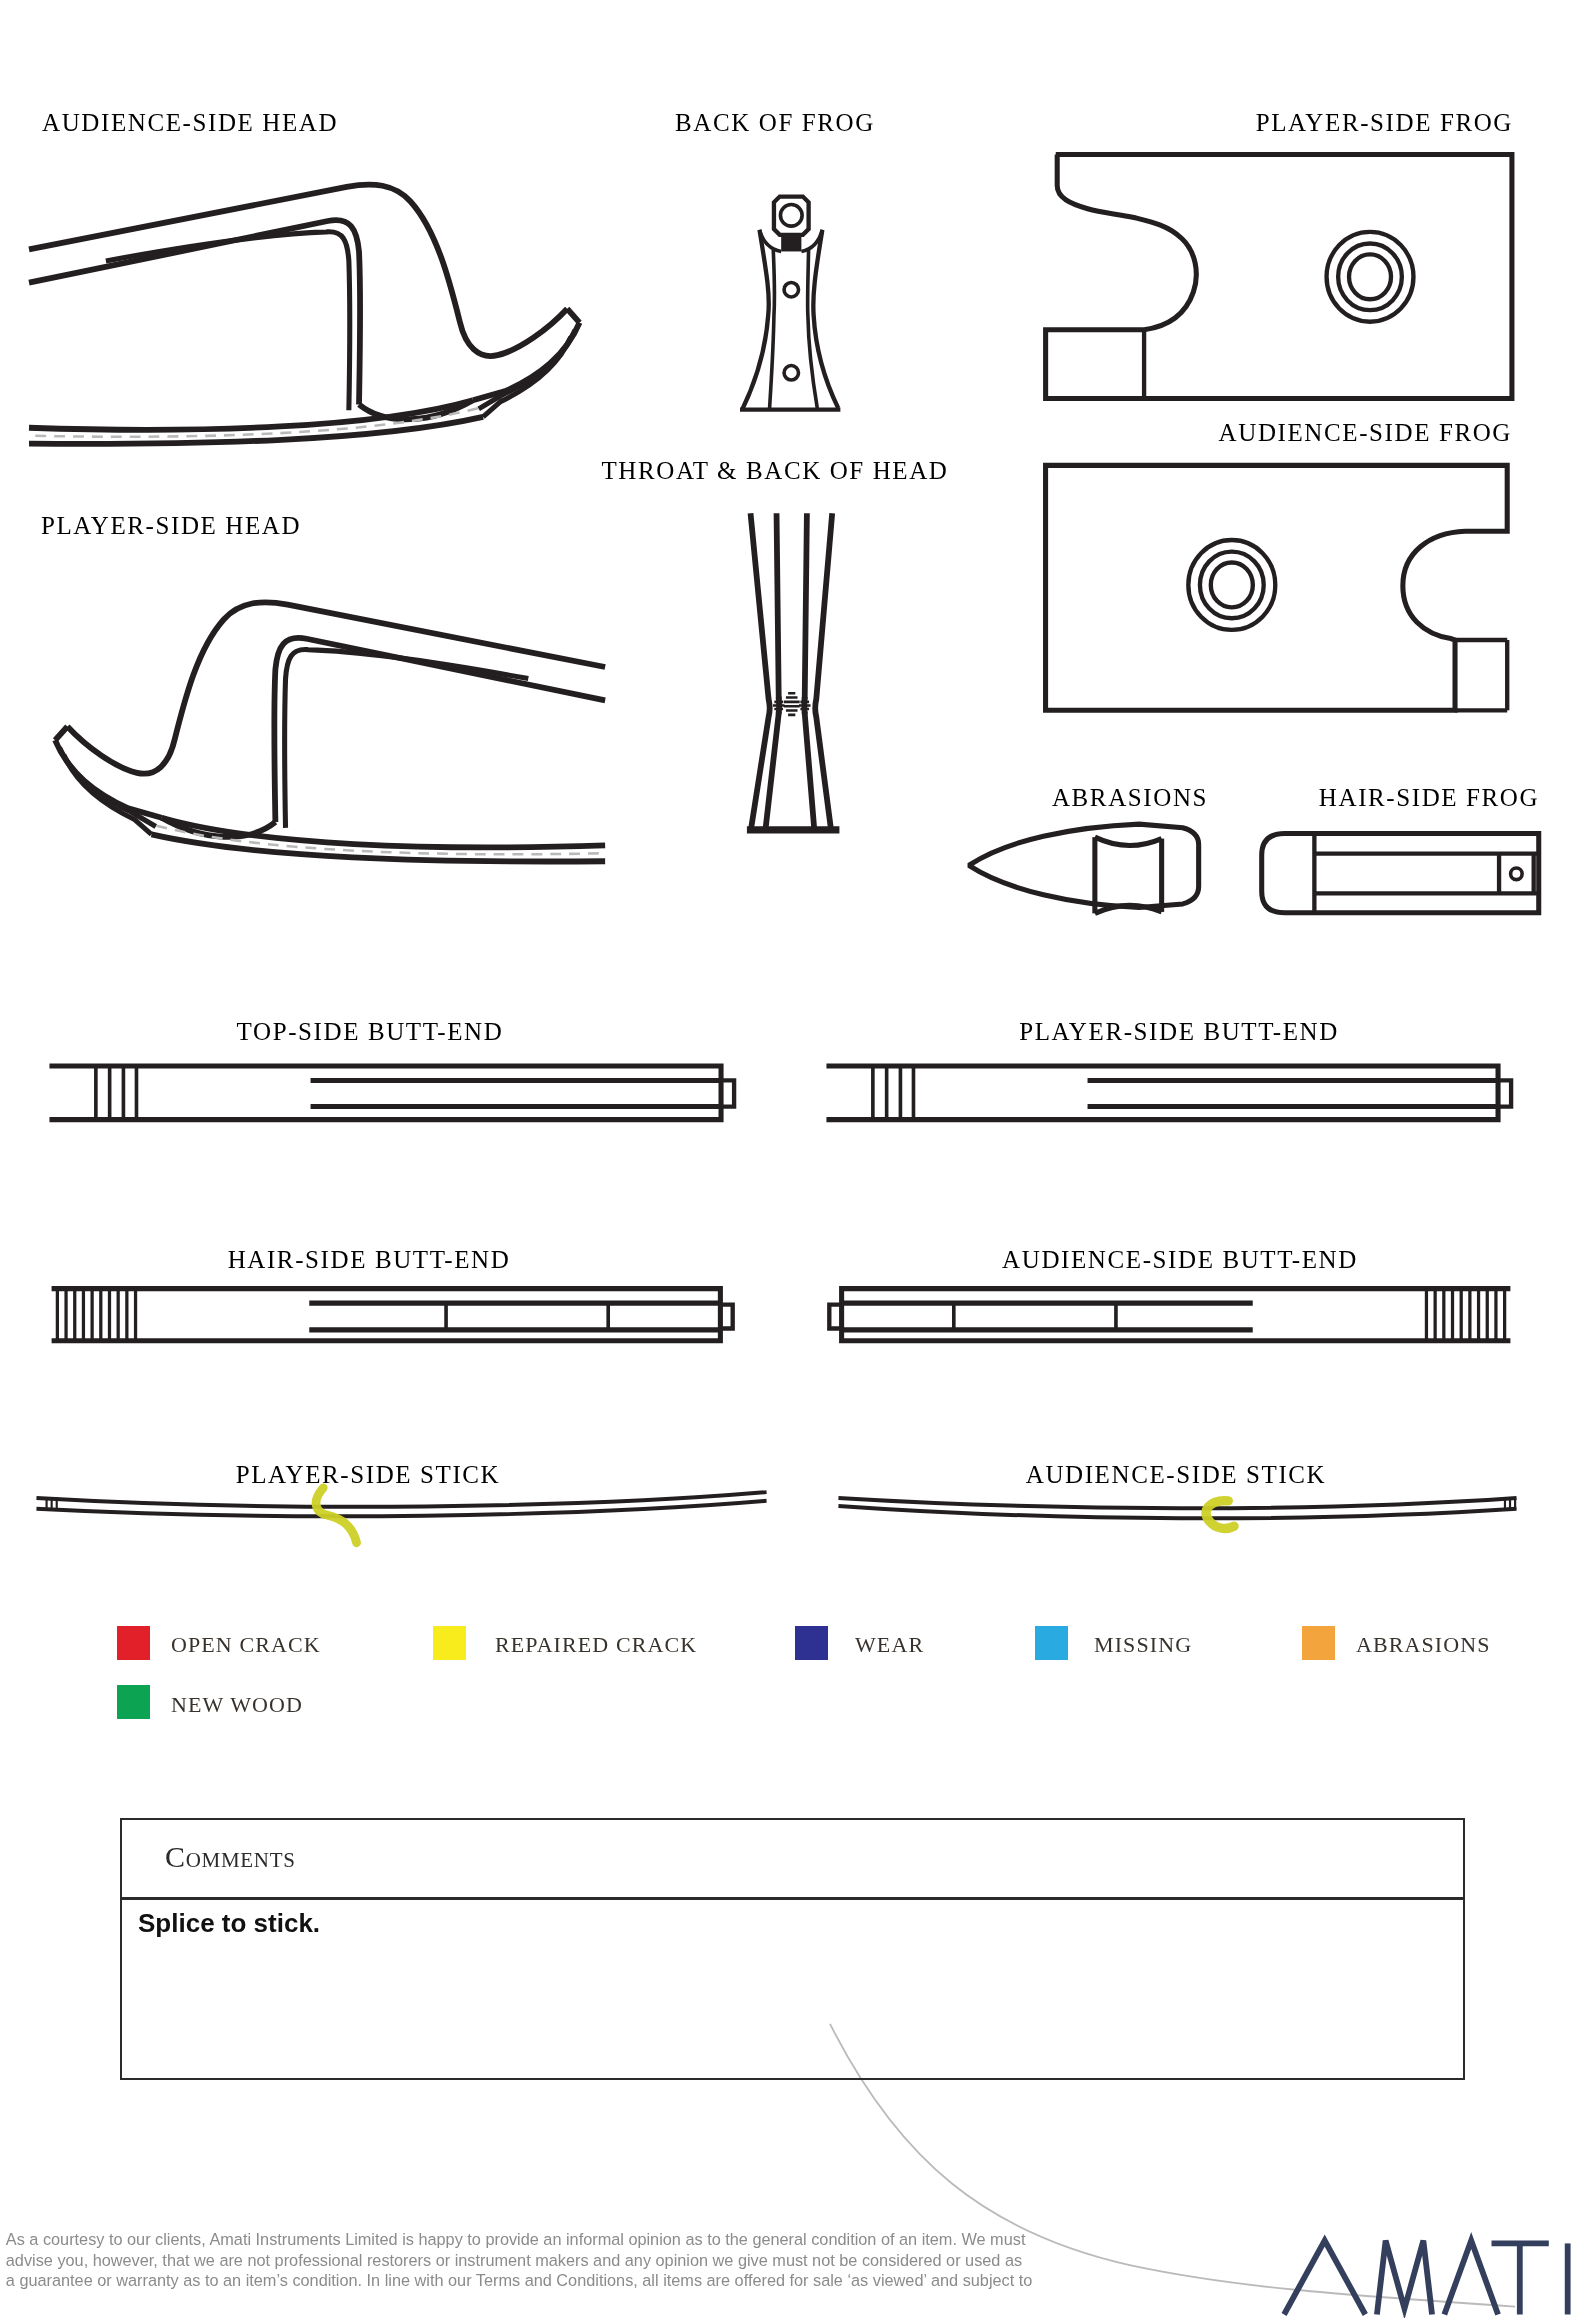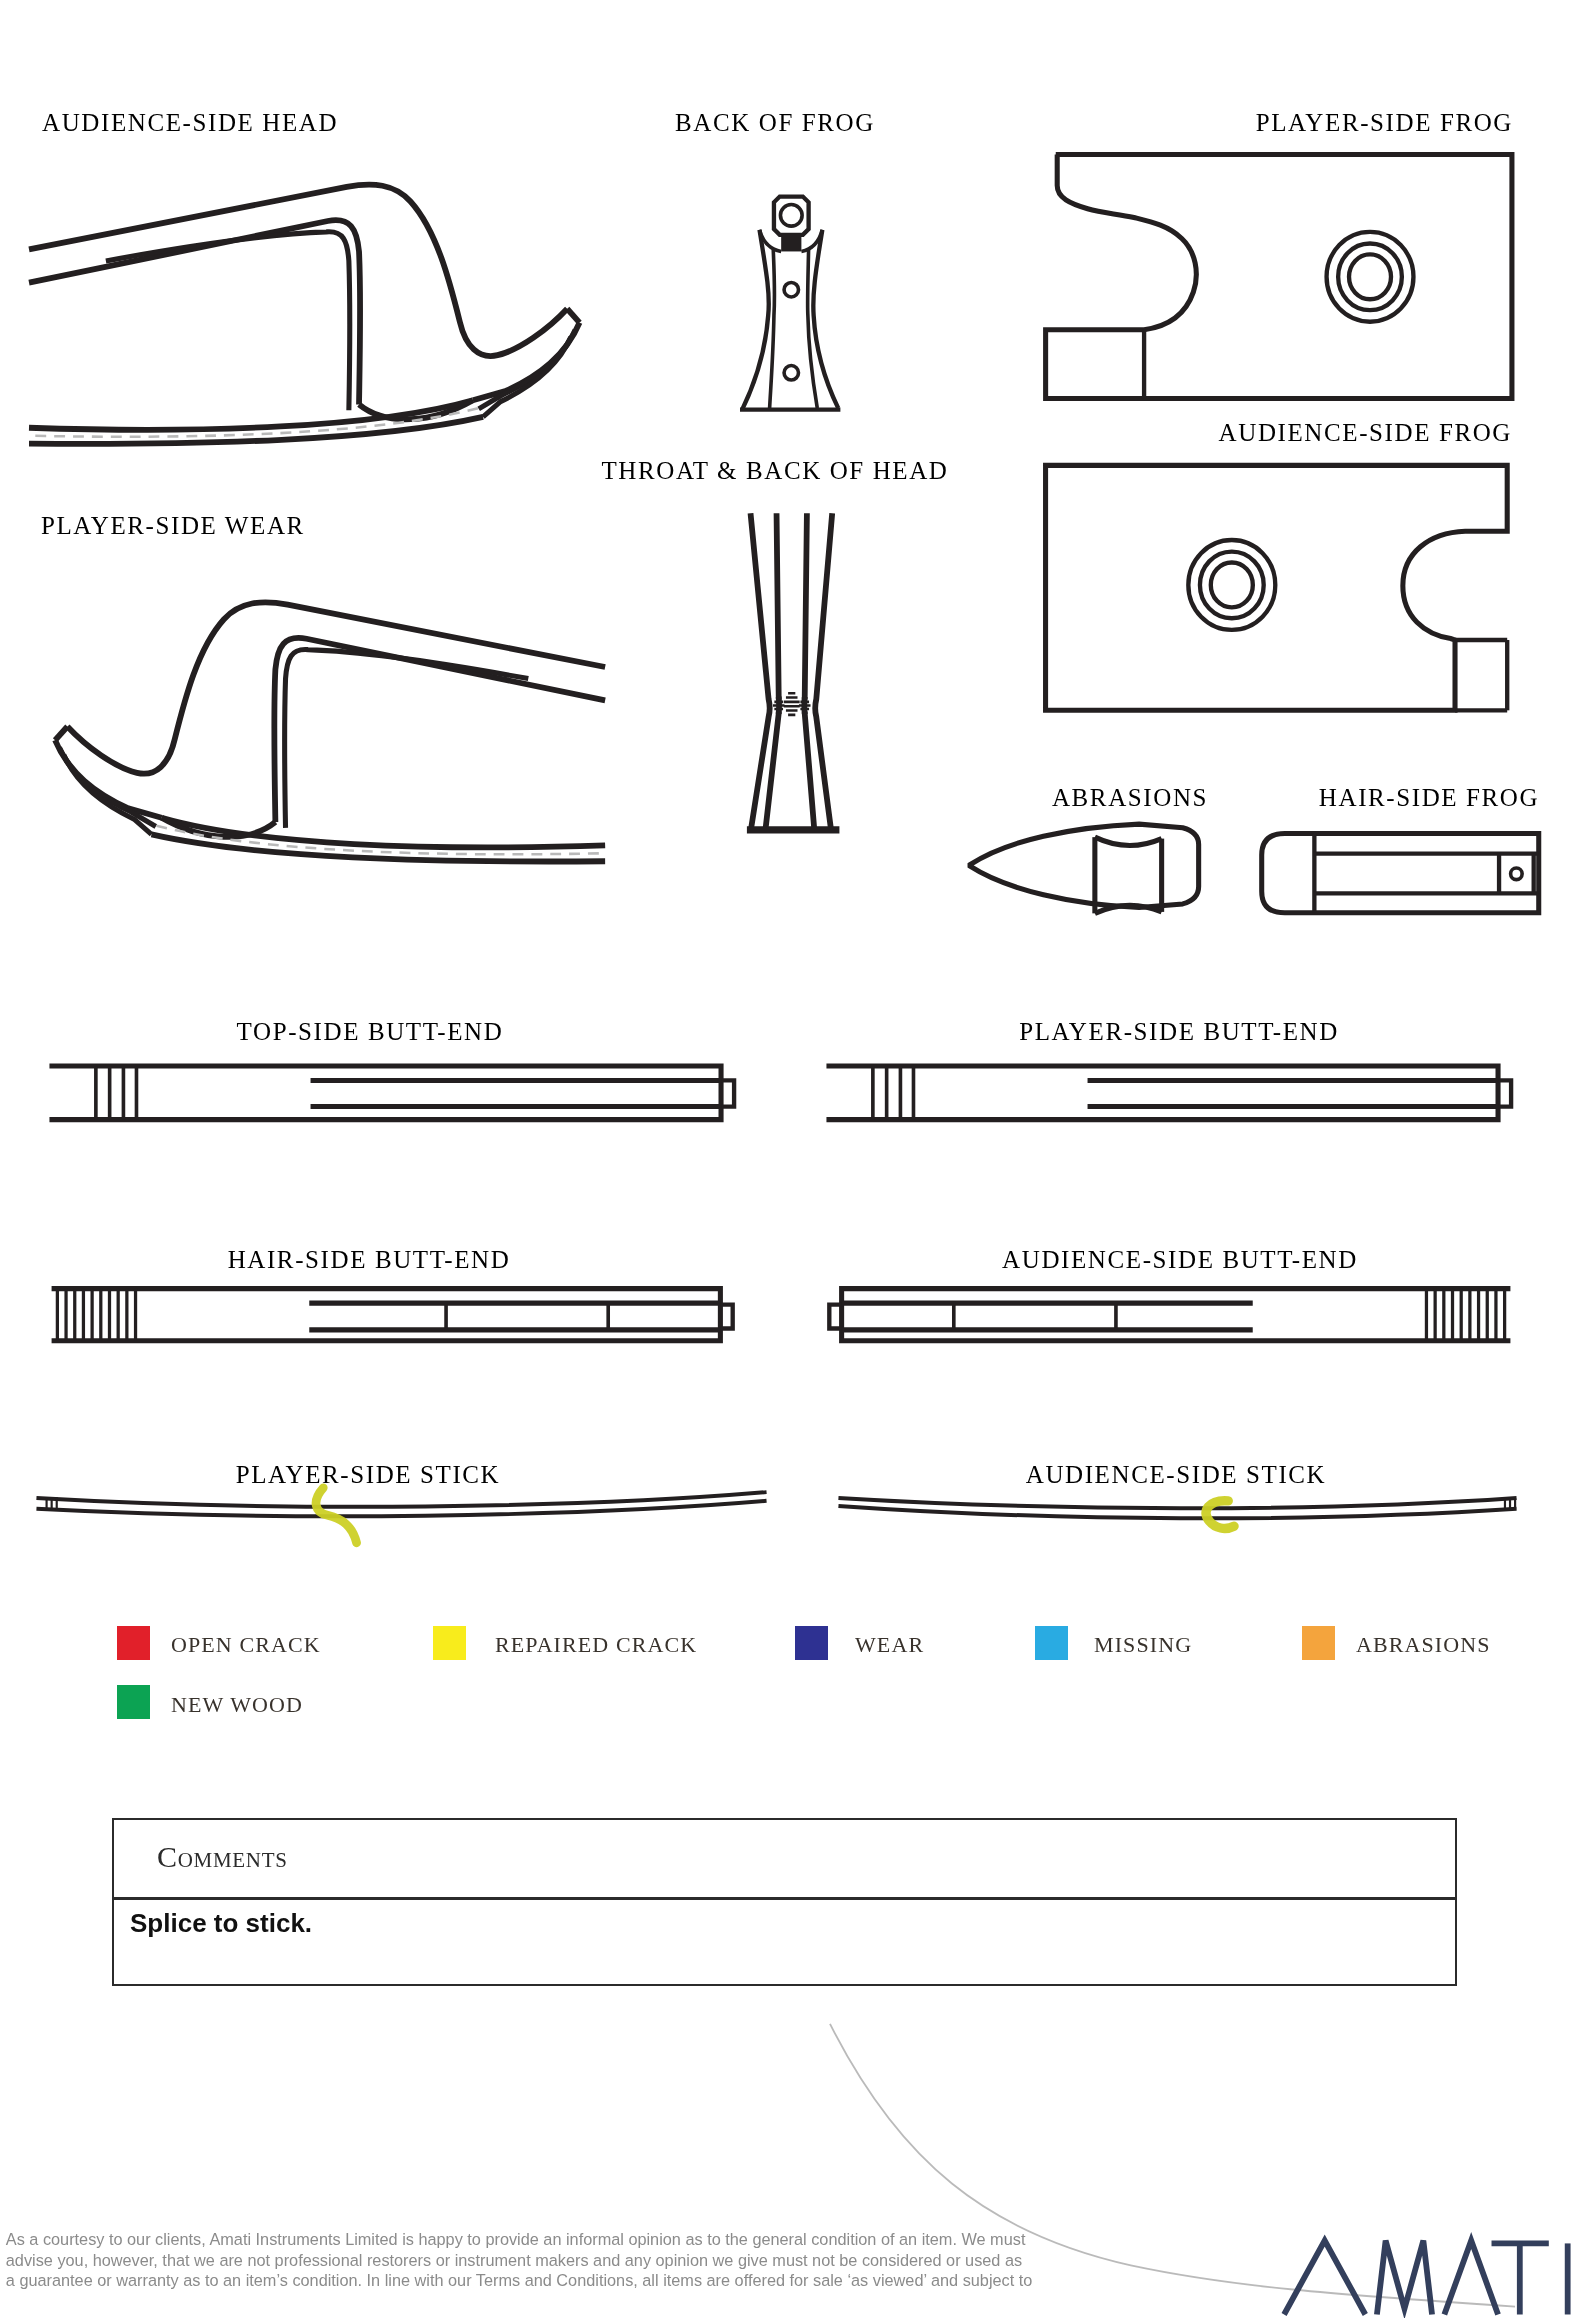--- a/index.html
+++ b/index.html
@@ -12,21 +12,21 @@
   .dlabel.r{transform:translateX(-100%);}
   svg{position:absolute;overflow:visible;}
   .ln{fill:none;stroke:#231f20;stroke-width:8;stroke-linecap:butt;stroke-linejoin:miter;}
   .ln5{fill:none;stroke:#231f20;stroke-width:5;}
   .ln6{fill:none;stroke:#231f20;stroke-width:6;}
   .ln7{fill:none;stroke:#231f20;stroke-width:7;}
   .dash{fill:none;stroke:#b9b9b9;stroke-width:3.5;stroke-dasharray:15 11;}
   .mark{stroke:#231f20;stroke-width:3.5;}
   .swatch{position:absolute;width:33px;height:34px;}
   .legend-label{position:absolute;font-size:22px;letter-spacing:1.1px;color:#38322c;white-space:nowrap;}
-  #comments-box{position:absolute;left:112px;top:1818px;width:1345px;height:168px;
+  #comments-box{position:absolute;left:120px;top:1818px;width:1345px;height:262px;
                 border:2.9px solid #2b2b2b;box-sizing:border-box;}
   #comments-divider{position:absolute;left:0;top:77px;width:100%;height:0;border-top:3.6px solid #2b2b2b;}
   #comments-header{position:absolute;left:43px;top:20px;font-size:30px;font-variant:small-caps;
                    letter-spacing:0.7px;color:#2b2b2b;}
   #comments-text{position:absolute;left:16px;top:88px;font-family:"Liberation Sans",sans-serif;
                  font-weight:bold;font-size:26px;color:#111;}
   #footer-text{position:absolute;left:5.8px;top:2229px;font-family:"Liberation Sans",sans-serif;
                font-size:16.3px;line-height:20.7px;color:#8b8b8b;}
   #footer-text div{white-space:nowrap;}
   .logo-line{fill:none;stroke:#333f5c;stroke-width:8;stroke-linejoin:miter;}
@@ -35,21 +35,21 @@
 </head>
 <body>
 
 <div id="page">
 
 
   <div class="dlabel" style="left:42px;top:109px;">AUDIENCE-SIDE HEAD</div>
   <div class="dlabel c" style="left:775px;top:109px;">BACK OF FROG</div>
   <div class="dlabel r" style="left:1513px;top:109px;">PLAYER-SIDE FROG</div>
   <div class="dlabel r" style="left:1512px;top:419px;">AUDIENCE-SIDE FROG</div>
-  <div class="dlabel" style="left:41px;top:512px;">PLAYER-SIDE WEAR</div>
+  <div class="dlabel" style="left:41px;top:512px;">PLAYER-SIDE HEAD</div>
   <div class="dlabel c" style="left:775px;top:457px;">THROAT &amp; BACK OF HEAD</div>
   <div class="dlabel c" style="left:1130px;top:784px;">ABRASIONS</div>
   <div class="dlabel c" style="left:1429px;top:784px;">HAIR-SIDE FROG</div>
   <div class="dlabel c" style="left:370px;top:1018px;">TOP-SIDE BUTT-END</div>
   <div class="dlabel c" style="left:1179px;top:1018px;">PLAYER-SIDE BUTT-END</div>
   <div class="dlabel c" style="left:369px;top:1246px;">HAIR-SIDE BUTT-END</div>
   <div class="dlabel c" style="left:1180px;top:1246px;">AUDIENCE-SIDE BUTT-END</div>
   <div class="dlabel c" style="left:368px;top:1461px;">PLAYER-SIDE STICK</div>
   <div class="dlabel c" style="left:1176px;top:1461px;">AUDIENCE-SIDE STICK</div>
 

